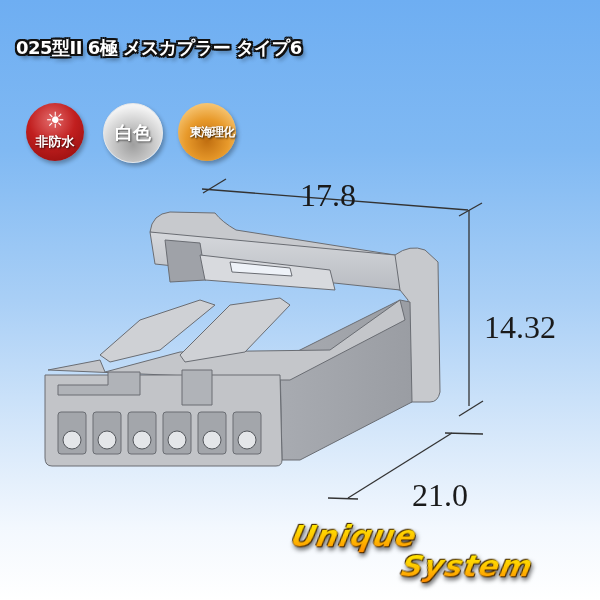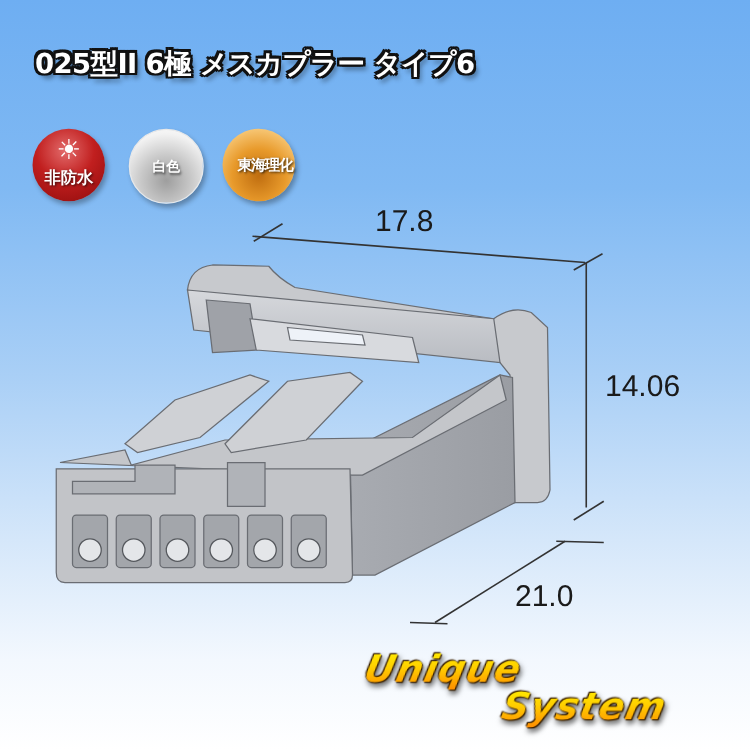--- a/index.html
+++ b/index.html
@@ -2,23 +2,23 @@
 <html><head>
   <meta charset="utf-8">
   <style>
     html, body { margin: 0; padding: 0; }
     body {
       width: 600px; height: 600px; overflow: hidden; position: relative;
       background: linear-gradient(180deg, #6eaef2 0%, #80b9f3 25%, #a9cff6 50%, #d5e7fa 72%, #f3f8fe 88%, #ffffff 100%);
       font-family: "DejaVu Sans", sans-serif;
     }
     .title {
-      position: absolute; left: 28px; top: 36px;
+      position: absolute; left: 16px; top: 36px;
       font-family: "DejaVu Sans", sans-serif; font-weight: bold;
-      font-size: 22px; color: #ffffff; letter-spacing: -0.5px;
+      font-size: 18px; color: #ffffff; letter-spacing: -0.5px;
       text-shadow: -2px 0 0 #111, 2px 0 0 #111, 0 -2px 0 #111, 0 2px 0 #111,
                    -2px -2px 0 #111, 2px 2px 0 #111, -2px 2px 0 #111, 2px -2px 0 #111,
                    3px 4px 4px rgba(0,0,0,0.45);
       white-space: nowrap;
       text-align: center;
     }
     .badge {
       position: absolute; top: 103px; width: 58px; height: 58px; border-radius: 50%;
       display: flex; align-items: center; justify-content: center; flex-direction: column;
       box-shadow: 2px 3px 4px rgba(0,0,0,0.3);
@@ -29,29 +29,29 @@
       left: 26px;
       background: radial-gradient(circle at 45% 30%, #e26b6b 0%, #c11f1f 45%, #8e0b0b 100%);
     }
     .badge-red .sun { font-size: 22px; line-height: 20px; color: #fff; margin-top: -2px; }
     .badge-red .lbl { font-size: 13px; margin-top: 2px; font-family: Liberation Serif, serif; }
     .badge-white {
       left: 103px;
       background: radial-gradient(circle at 50% 70%, #9e9e9e 0%, #c8c8c8 40%, #f2f2f2 75%, #ffffff 100%);
       border: 1px solid #e8e8e8;
     }
-    .badge-white .lbl { font-size: 11px; text-shadow: 1px 1px 2px rgba(0,0,0,0.6); }
+    .badge-white .lbl { font-size: 18px; text-shadow: 1px 1px 2px rgba(0,0,0,0.6); }
     .badge-orange {
       left: 178px;
       background: radial-gradient(circle at 50% 65%, #c06e10 0%, #e89a2b 45%, #f7c776 80%, #fde0a8 100%);
     }
     .badge-orange .lbl { font-size: 12px; text-shadow: 1px 1px 2px rgba(0,0,0,0.8); letter-spacing: -1px; margin-left: 10px; }
     .dim {
-      position: absolute; font-family: Liberation Sans, sans-serif;
-      font-size: 24px; color: #1a1a1a;
+      position: absolute; font-family: Liberation Serif, serif;
+      font-size: 32px; color: #1a1a1a; margin-top: 13px;
     }
     svg.drawing { position: absolute; left: 0; top: 0; }
     .logo {
       position: absolute; font-family: "DejaVu Sans", sans-serif; font-weight: bold; font-style: italic;
       font-size: 30px; letter-spacing: 1px;
       background: linear-gradient(180deg, #fff200 0%, #ffd000 45%, #ff8a00 100%);
       -webkit-background-clip: text; background-clip: text; color: transparent;
       filter: drop-shadow(1px 1px 0 #3a2000) drop-shadow(-1px -1px 0 #3a2000) drop-shadow(2px 3px 2px rgba(0,0,0,0.5));
       transform: skewX(-12deg);
       white-space: nowrap;
@@ -127,17 +127,17 @@
     <circle cx="72" cy="440" r="9"></circle>
     <circle cx="107" cy="440" r="9"></circle>
     <circle cx="142" cy="440" r="9"></circle>
     <circle cx="177" cy="440" r="9"></circle>
     <circle cx="212" cy="440" r="9"></circle>
     <circle cx="247" cy="440" r="9"></circle>
   </g>
 </svg>
 
 <div class="dim" style="left:300px; top:164px;">17.8</div>
-<div class="dim" style="left:484px; top:296px;">14.06</div>
+<div class="dim" style="left:484px; top:296px;">14.32</div>
 <div class="dim" style="left:412px; top:464px;">21.0</div>
 
 <div class="logo" style="left:292px; top:518px;">Unique</div>
 <div class="logo" style="left:402px; top:548px;">System</div>
 
 </body></html>

